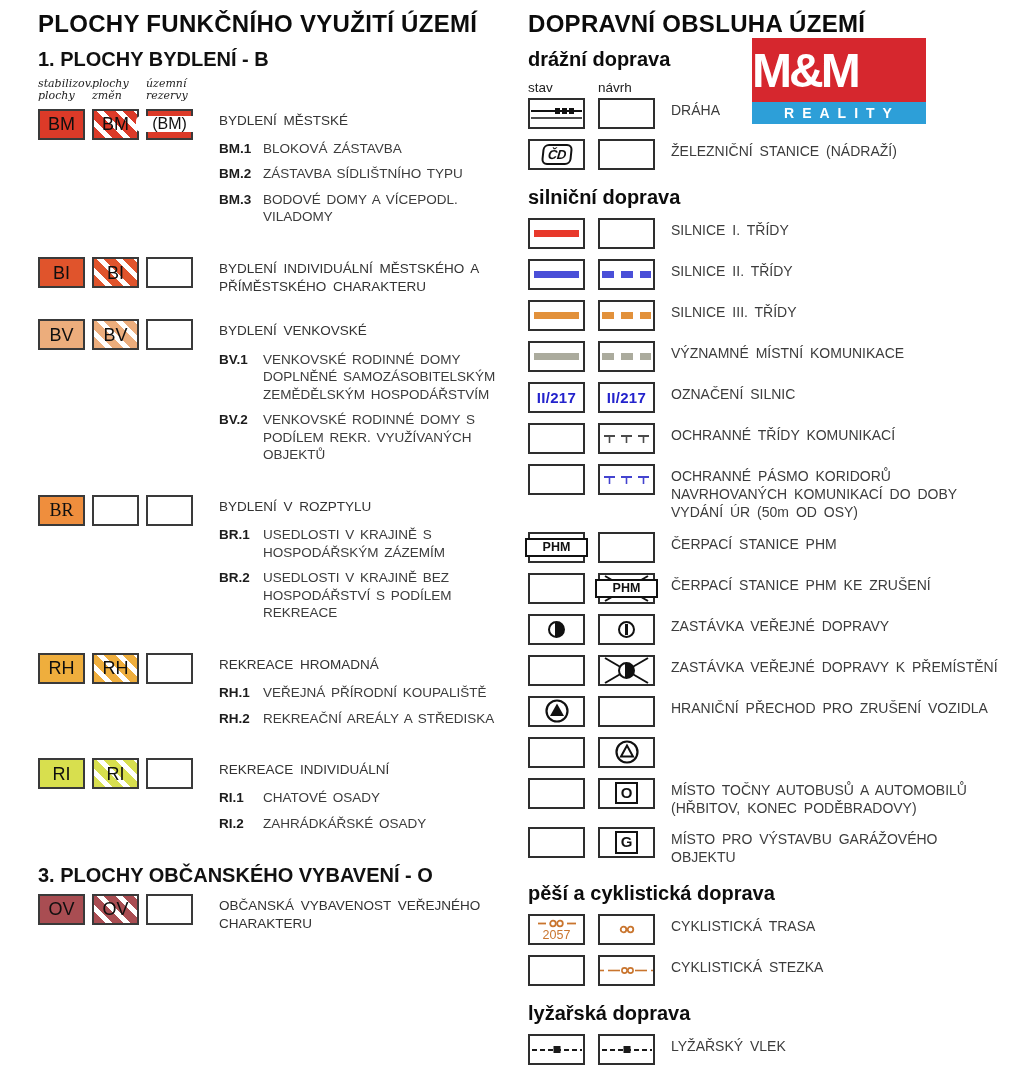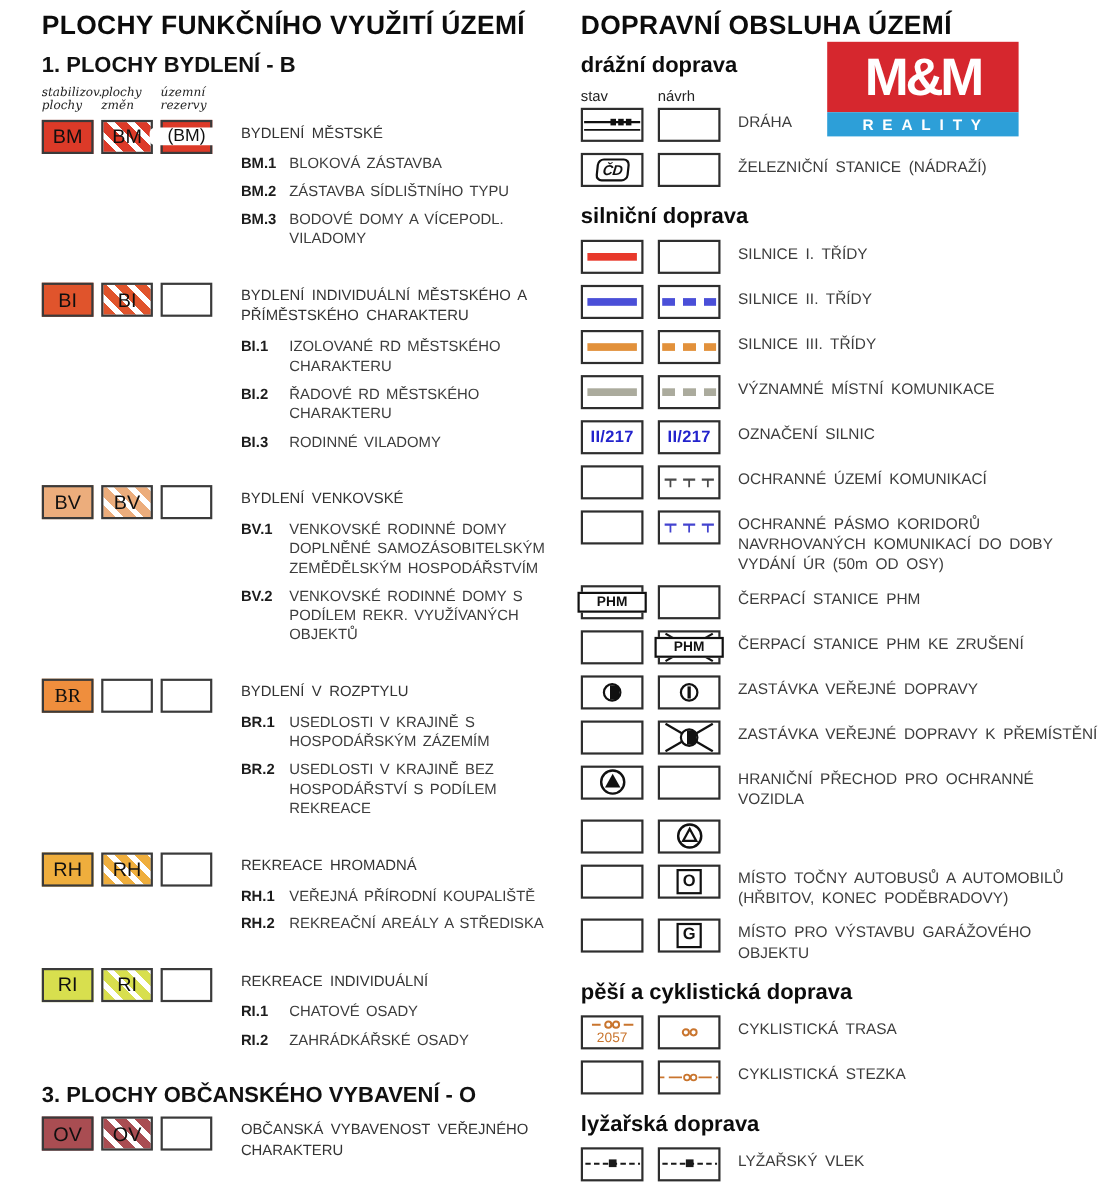--- a/index.html
+++ b/index.html
@@ -48,21 +48,21 @@
          display:flex;align-items:center;justify-content:center;}
   .stopo i{display:block;width:2.5px;height:11px;background:#111;}
   .boxed{border:2px solid #111;font-weight:800;font-size:15px;padding:0 4px;line-height:1.25;color:#111;}
   .cd{border:2px solid #111;border-radius:6px;font-weight:900;font-style:italic;font-size:13px;
       padding:1px 4px;transform:skewX(-6deg);color:#111;letter-spacing:-.5px;}
   .xover{position:absolute;left:0;top:0;width:100%;height:100%;}
   .bikecol{display:flex;flex-direction:column;align-items:center;line-height:1;}
   .bikenum{font-size:12.5px;margin-top:1px;}
   
   .logo{position:absolute;left:224px;top:30px;width:174px;z-index:2;}
-  .logo-red{height:64px;display:flex;align-items:center;justify-content:center;color:#fff;
+  .logo-red{height:64px;display:flex;align-items:center;color:#fff;
             font-weight:900;font-size:48px;letter-spacing:-3px;}
   .logo-blue{height:22px;display:flex;align-items:center;justify-content:center;color:#fff;
              font-weight:800;font-size:14px;letter-spacing:8px;padding-left:6px;}
 </style>
 </head>
 <body>
 
 <div class="page">
   <div class="col-left">
     <h1 class="main-title">PLOCHY FUNKČNÍHO VYUŽITÍ ÚZEMÍ</h1>
@@ -111,34 +111,20 @@
             <div class="swatch" style="background: rgb(224, 84, 44);">
               <span class="sw-label">BI</span>
             </div>
             <div class="swatch" style="background: repeating-linear-gradient(45deg, rgb(224, 84, 44) 0px, rgb(224, 84, 44) 8px, rgb(255, 255, 255) 8px, rgb(255, 255, 255) 13px);">
               <span class="sw-label">BI</span>
             </div>
             <div class="swatch"></div>
           </div>
           <div class="desc">
             <div class="group-title">BYDLENÍ INDIVIDUÁLNÍ MĚSTSKÉHO A PŘÍMĚSTSKÉHO CHARAKTERU</div>
-            <div class="items">
-              <div class="item">
-                <span class="item-code">BI.1</span>
-                <span class="item-text">IZOLOVANÉ RD MĚSTSKÉHO CHARAKTERU</span>
-              </div>
-              <div class="item">
-                <span class="item-code">BI.2</span>
-                <span class="item-text">ŘADOVÉ RD MĚSTSKÉHO CHARAKTERU</span>
-              </div>
-              <div class="item">
-                <span class="item-code">BI.3</span>
-                <span class="item-text">RODINNÉ VILADOMY</span>
-              </div>
-            </div>
           </div>
         </div>
         <div class="group">
           <div class="swatches">
             <div class="swatch" style="background: rgb(236, 173, 124);">
               <span class="sw-label">BV</span>
             </div>
             <div class="swatch" style="background: repeating-linear-gradient(45deg, rgb(236, 173, 124) 0px, rgb(236, 173, 124) 8px, rgb(255, 255, 255) 8px, rgb(255, 255, 255) 13px);">
               <span class="sw-label">BV</span>
             </div>
@@ -331,21 +317,21 @@
           <div class="sym-box second">
             <svg width="46" height="14" viewBox="0 0 46 14">
               <line x1="0" y1="4" x2="11" y2="4" stroke="#4A4A4A" stroke-width="2"></line>
               <line x1="5.5" y1="4" x2="5.5" y2="11" stroke="#4A4A4A" stroke-width="1.6"></line>
               <line x1="17" y1="4" x2="28" y2="4" stroke="#4A4A4A" stroke-width="2"></line>
               <line x1="22.5" y1="4" x2="22.5" y2="11" stroke="#4A4A4A" stroke-width="1.6"></line>
               <line x1="34" y1="4" x2="45" y2="4" stroke="#4A4A4A" stroke-width="2"></line>
               <line x1="39.5" y1="4" x2="39.5" y2="11" stroke="#4A4A4A" stroke-width="1.6"></line>
             </svg>
           </div>
-          <div class="r-label">OCHRANNÉ ÚZEMÍ KOMUNIKACÍ</div>
+          <div class="r-label">OCHRANNÉ TŘÍDY KOMUNIKACÍ</div>
         </div>
         <div class="r-row">
           <div class="sym-box"></div>
           <div class="sym-box second">
             <svg width="46" height="14" viewBox="0 0 46 14">
               <line x1="0" y1="4" x2="11" y2="4" stroke="#4343CF" stroke-width="2"></line>
               <line x1="5.5" y1="4" x2="5.5" y2="11" stroke="#4343CF" stroke-width="1.6"></line>
               <line x1="17" y1="4" x2="28" y2="4" stroke="#4343CF" stroke-width="2"></line>
               <line x1="22.5" y1="4" x2="22.5" y2="11" stroke="#4343CF" stroke-width="1.6"></line>
               <line x1="34" y1="4" x2="45" y2="4" stroke="#4343CF" stroke-width="2"></line>
@@ -395,21 +381,21 @@
           <div class="r-label">ZASTÁVKA VEŘEJNÉ DOPRAVY K PŘEMÍSTĚNÍ</div>
         </div>
         <div class="r-row">
           <div class="sym-box">
             <svg width="26" height="26" viewBox="0 0 26 26">
               <circle cx="13" cy="13" r="10.5" fill="none" stroke="#111111" stroke-width="2.2"></circle>
               <polygon points="13,5.5 6,18 20,18" fill="#111111"></polygon>
             </svg>
           </div>
           <div class="sym-box second"></div>
-          <div class="r-label">HRANIČNÍ PŘECHOD PRO OCHRANNÉ VOZIDLA</div>
+          <div class="r-label">HRANIČNÍ PŘECHOD PRO ZRUŠENÍ VOZIDLA</div>
         </div>
         <div class="r-row">
           <div class="sym-box"></div>
           <div class="sym-box second">
             <svg width="26" height="26" viewBox="0 0 26 26">
               <circle cx="13" cy="13" r="10.5" fill="none" stroke="#111111" stroke-width="2.2"></circle>
               <polygon points="13,6.5 7,17.5 19,17.5" fill="none" stroke="#111111" stroke-width="2"></polygon>
             </svg>
           </div>
         </div>

